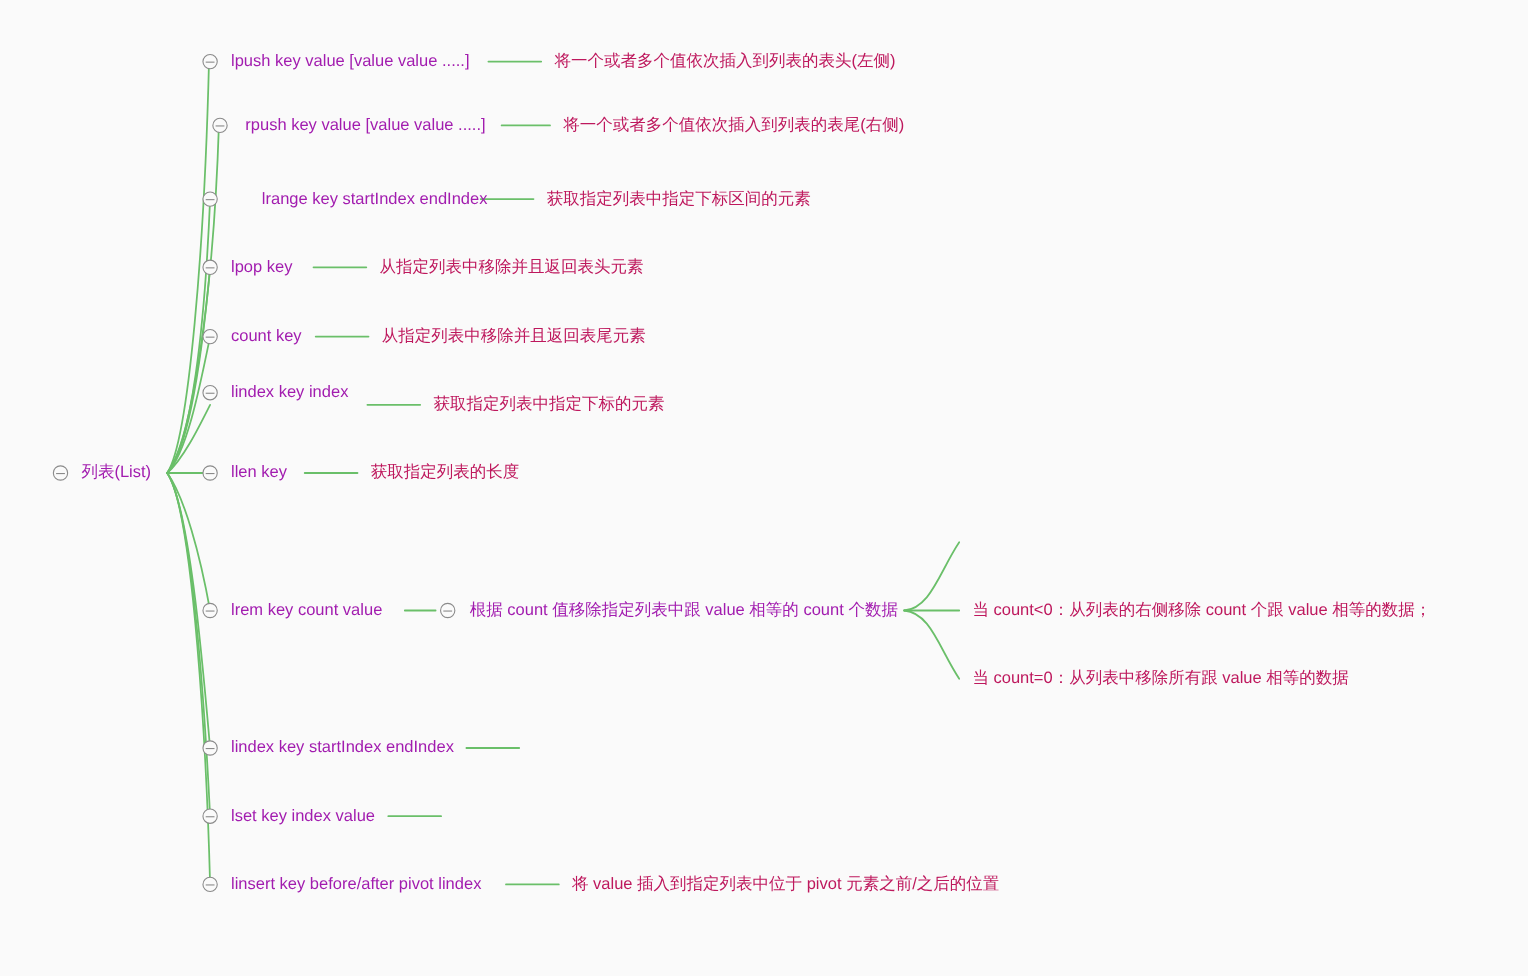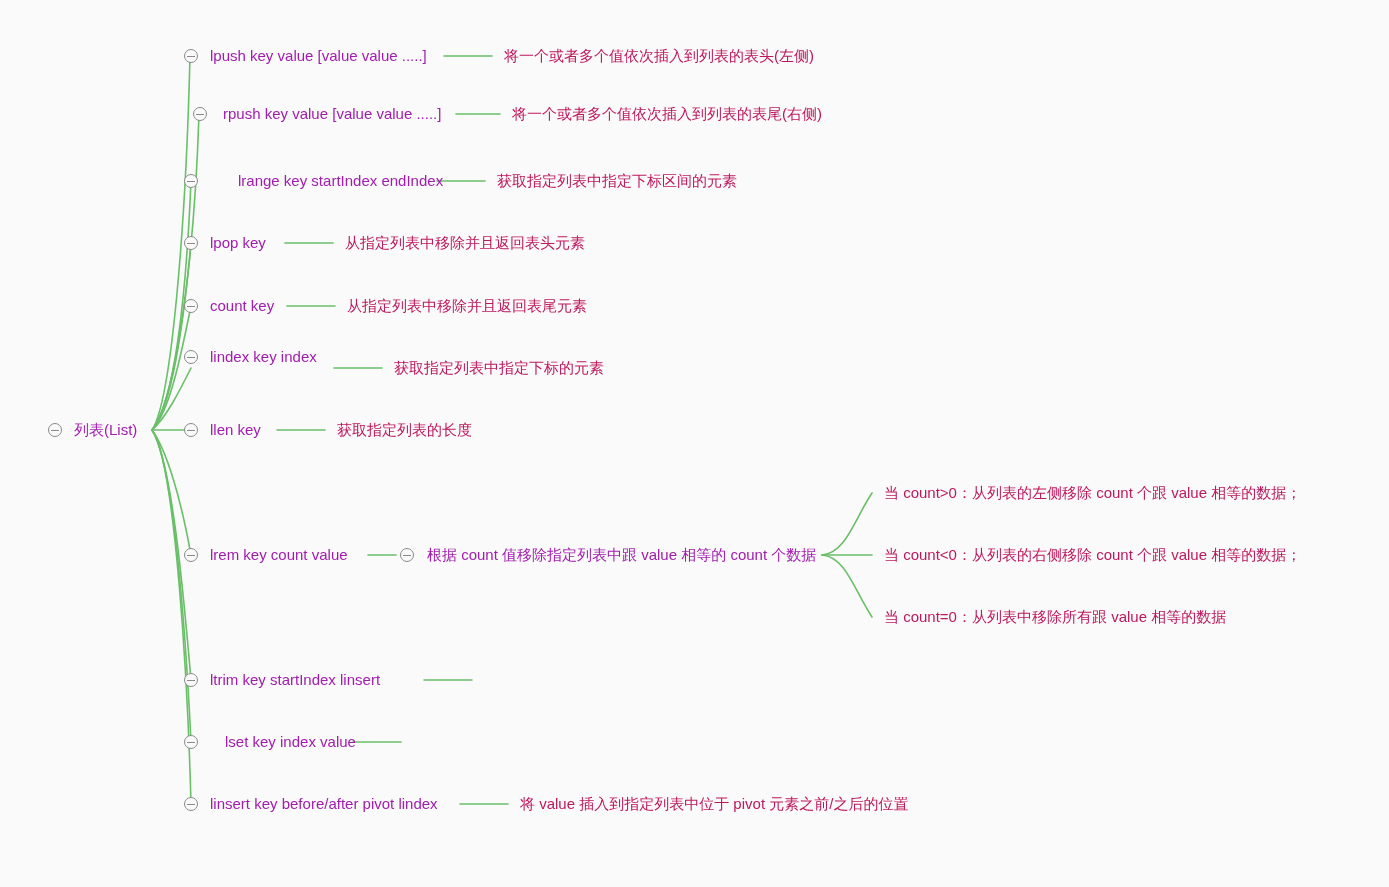--- a/index.html
+++ b/index.html
@@ -170,30 +170,29 @@
   <div class="leaf" style="left:337px; top:430px;">获取指定列表的长度</div>
 
   <div class="node node-cmd" style="left:184px; top:555px;">
     <span class="toggle"></span>
     <span class="label">lrem key count value</span>
   </div>
   <div class="node node-sub" style="left:400px; top:555px;">
     <span class="toggle"></span>
     <span class="label">根据 count 值移除指定列表中跟 value 相等的 count 个数据</span>
   </div>
-  <div class="leaf" style="left:884px; top:493px;">当 count&gt;0：从列表的左侧移除 count 个跟 value 相等的数据；</div>
   <div class="leaf" style="left:884px; top:555px;">当 count&lt;0：从列表的右侧移除 count 个跟 value 相等的数据；</div>
   <div class="leaf" style="left:884px; top:617px;">当 count=0：从列表中移除所有跟 value 相等的数据</div>
 
   <div class="node node-cmd" style="left:184px; top:680px;">
     <span class="toggle"></span>
-    <span class="label">ltrim key startIndex linsert</span>
-  </div>
-
-  <div class="node node-cmd" style="left:184px; top:742px;gap:15px;">
+    <span class="label">lindex key startIndex endIndex</span>
+  </div>
+
+  <div class="node node-cmd" style="left:184px; top:742px;">
     <span class="toggle"></span>
     <span class="label">lset key index value</span>
   </div>
 
   <div class="node node-cmd" style="left:184px; top:804px;">
     <span class="toggle"></span>
     <span class="label">linsert key before/after pivot lindex</span>
   </div>
   <div class="leaf" style="left:520px; top:804px;">将 value 插入到指定列表中位于 pivot 元素之前/之后的位置</div>
 

